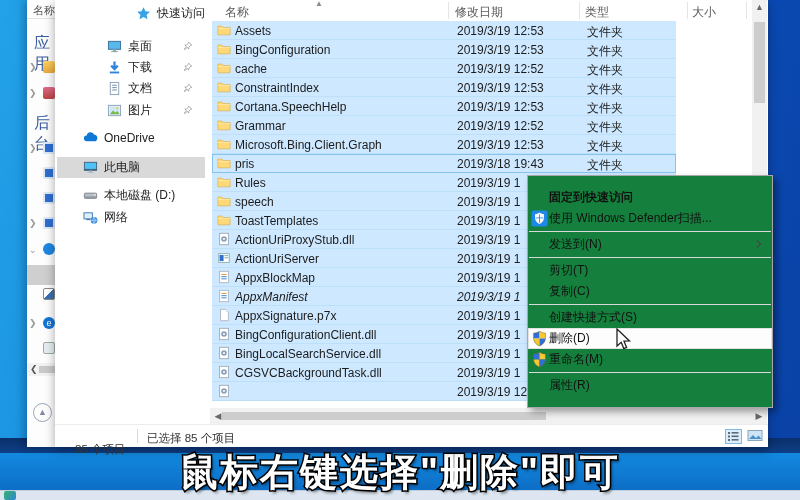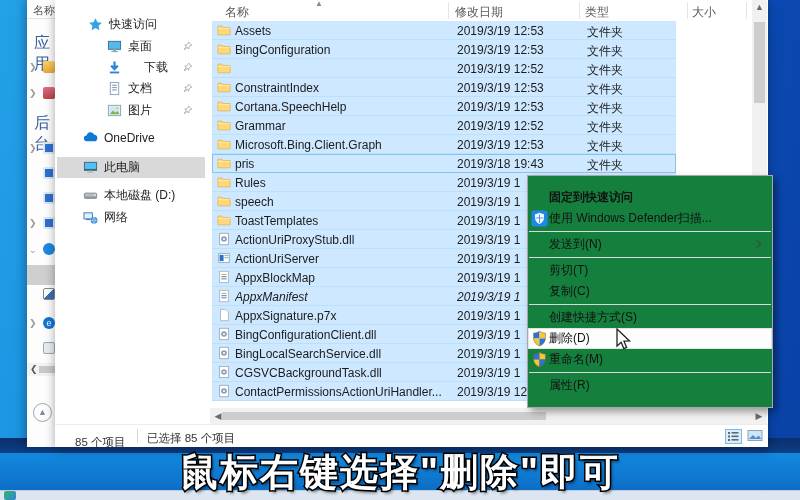--- a/index.html
+++ b/index.html
@@ -74,21 +74,21 @@
   .varrow { left:697px; width:15px; height:15px; color:#6a6a6a; font-size:9px;
             text-align:center; line-height:15px; }
   .hscroll2 { left:155px; top:408px; width:557px; height:16px; background:#f1f1f1; }
   .hthumb2 { left:167px; top:412px; width:324px; height:8px; background:#cdcdcd; }
   .harrow { top:409px; width:14px; height:14px; color:#6a6a6a; font-size:9px;
             text-align:center; line-height:14px; }
 
   
   .statusbar { left:0; top:424px; width:713px; height:23px; background:#fff;
                border-top:1px solid #ececec; font-size:11.5px; color:#333; }
-  .statusbar .s1 { position:absolute; left:20px; top:10px; }
+  .statusbar .s1 { position:absolute; left:20px; top:17px; }
   .statusbar .sdiv { position:absolute; left:82px; top:4px; width:1px; height:14px; background:#d8d8d8; }
   .statusbar .s2 { position:absolute; left:92px; top:6px; }
   .viewbtn { position:absolute; top:4px; width:17px; height:15px; }
   .viewbtn.v1 { left:670px; border:1px solid #7fb8e2; background:#dceefc; }
   .viewbtn.v2 { left:692px; }
 
   
   .ctxmenu { left:527px; top:175px; width:246px; background:#15803d;
              border:1px solid #a8a8a8; box-shadow:4px 4px 7px rgba(0,0,0,.35);
              padding:11px 0; z-index:50; }
@@ -138,38 +138,38 @@
   <div class="abs sq" style="top:342px;background:#e8edf2;border:1px solid #9aa"></div>
   <div class="abs hscroll"></div>
   <div class="abs larr">❮</div>
   <div class="abs hthumb"></div>
   <div class="abs circ">▲</div>
 </div>
 
 <div class="abs explorer">
 
   <div class="abs sidebar">
-      <div class="side-item lvl0 qa" style="top: 14px;">
+      <div class="side-item lvl0 qa" style="top: 3px; justify-content: flex-end;">
         <span class="icn"><svg viewBox="0 0 16 16" width="100%" height="100%">
             <path d="M8 1.3l2.1 4.3 4.7.6-3.5 3.2.9 4.7L8 11.7l-4.2 2.4.9-4.7L1.2 6.2l4.7-.6z" fill="#35a2e6"></path>
           </svg></span>
         <span>快速访问</span>
       </div>
       <div class="side-item lvl1" style="top: 36px;">
         <span class="icn"><svg viewBox="0 0 16 16" width="100%" height="100%">
             <rect x="1.5" y="2.5" width="13" height="8.5" fill="#57b8ec" stroke="#3c6e96"></rect>
             <rect x="6.5" y="11" width="3" height="1.8" fill="#8aa"></rect>
             <rect x="4.5" y="12.8" width="7" height="1.2" fill="#8aa"></rect>
           </svg></span>
         <span>桌面</span>
         <span class="pin"><svg viewBox="0 0 16 16" width="100%" height="100%">
             <path d="M9.8 1.8l4.4 4.4-1.9.5-2.2 2.2-.3 2.8-2.4-2.4-3.4 3.4-.9-.9 3.4-3.4L4.1 6l2.8-.3 2.2-2.2z" fill="none" stroke="#8a8f94" stroke-width="1.1"></path>
           </svg></span>
       </div>
-      <div class="side-item lvl1" style="top: 57px; gap: 16px;">
+      <div class="side-item lvl1" style="top: 57px;">
         <span class="icn"><svg viewBox="0 0 16 16" width="100%" height="100%">
             <path d="M8 1.5v7.5M4.5 6L8 9.8 11.5 6" stroke="#2f86d8" stroke-width="2.4" fill="none"></path>
             <rect x="3" y="12.3" width="10" height="2" fill="#2f86d8"></rect>
           </svg></span>
         <span>下载</span>
         <span class="pin"><svg viewBox="0 0 16 16" width="100%" height="100%">
             <path d="M9.8 1.8l4.4 4.4-1.9.5-2.2 2.2-.3 2.8-2.4-2.4-3.4 3.4-.9-.9 3.4-3.4L4.1 6l2.8-.3 2.2-2.2z" fill="none" stroke="#8a8f94" stroke-width="1.1"></path>
           </svg></span>
       </div>
       <div class="side-item lvl1" style="top: 78px;">
@@ -262,20 +262,21 @@
       <span class="fname">BingConfiguration</span>
       <span class="fdate">2019/3/19 12:53</span>
       <span class="ftype">文件夹</span>
       <span class="fsize"></span>
     </div>
     <div class="frow" style="top: 59px;">
       <span class="ficon"><svg viewBox="0 0 16 16" width="100%" height="100%">
           <path d="M1 3.5h4.6l1.3 1.7H15v8.3H1z" fill="#ffd977" stroke="#d9a93f" stroke-width=".7"></path>
           <path d="M1 5.8h14v1H1z" fill="#ffe9a8"></path>
         </svg></span>
+      <span class="fname">cache</span>
       <span class="fdate">2019/3/19 12:52</span>
       <span class="ftype">文件夹</span>
       <span class="fsize"></span>
     </div>
     <div class="frow" style="top: 78px;">
       <span class="ficon"><svg viewBox="0 0 16 16" width="100%" height="100%">
           <path d="M1 3.5h4.6l1.3 1.7H15v8.3H1z" fill="#ffd977" stroke="#d9a93f" stroke-width=".7"></path>
           <path d="M1 5.8h14v1H1z" fill="#ffe9a8"></path>
         </svg></span>
       <span class="fname">ConstraintIndex</span>
@@ -442,21 +443,20 @@
       <span class="fdate">2019/3/19 1</span>
       <span class="ftype"></span>
       <span class="fsize"></span>
     </div>
     <div class="frow" style="top: 382px;">
       <span class="ficon"><svg viewBox="0 0 16 16" width="100%" height="100%">
           <rect x="3" y="1.5" width="10" height="13" fill="#fff" stroke="#9aa8b4"></rect>
           <circle cx="8" cy="8" r="3.2" fill="#8aa0b8"></circle>
           <circle cx="8" cy="8" r="1.2" fill="#fff"></circle>
         </svg></span>
-      <span class="fname">ContactPermissionsActionUriHandler...</span>
       <span class="fdate">2019/3/19 12:44</span>
       <span class="ftype">应用程序扩展</span>
       <span class="fsize">128 KB</span>
     </div>
     <div class="abs vscroll"></div>
   <div class="abs varrow" style="top:0">▲</div>
   <div class="abs vthumb"></div>
   <div class="abs varrow" style="top:392px">▼</div>
 
   <div class="abs hscroll2"></div>

